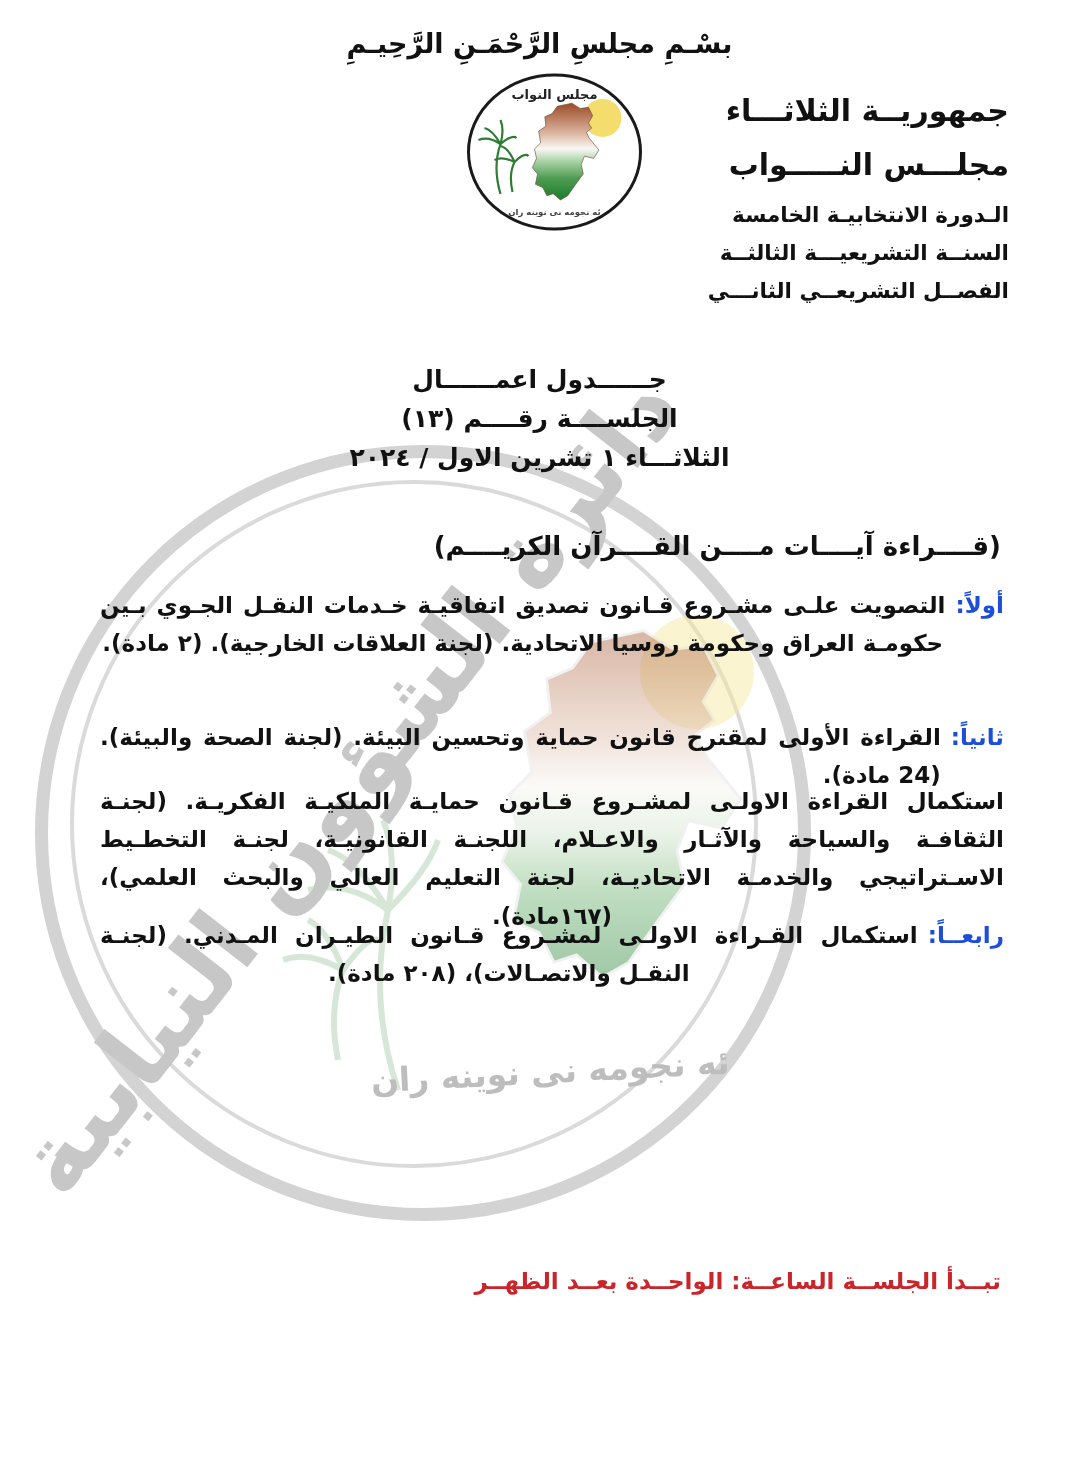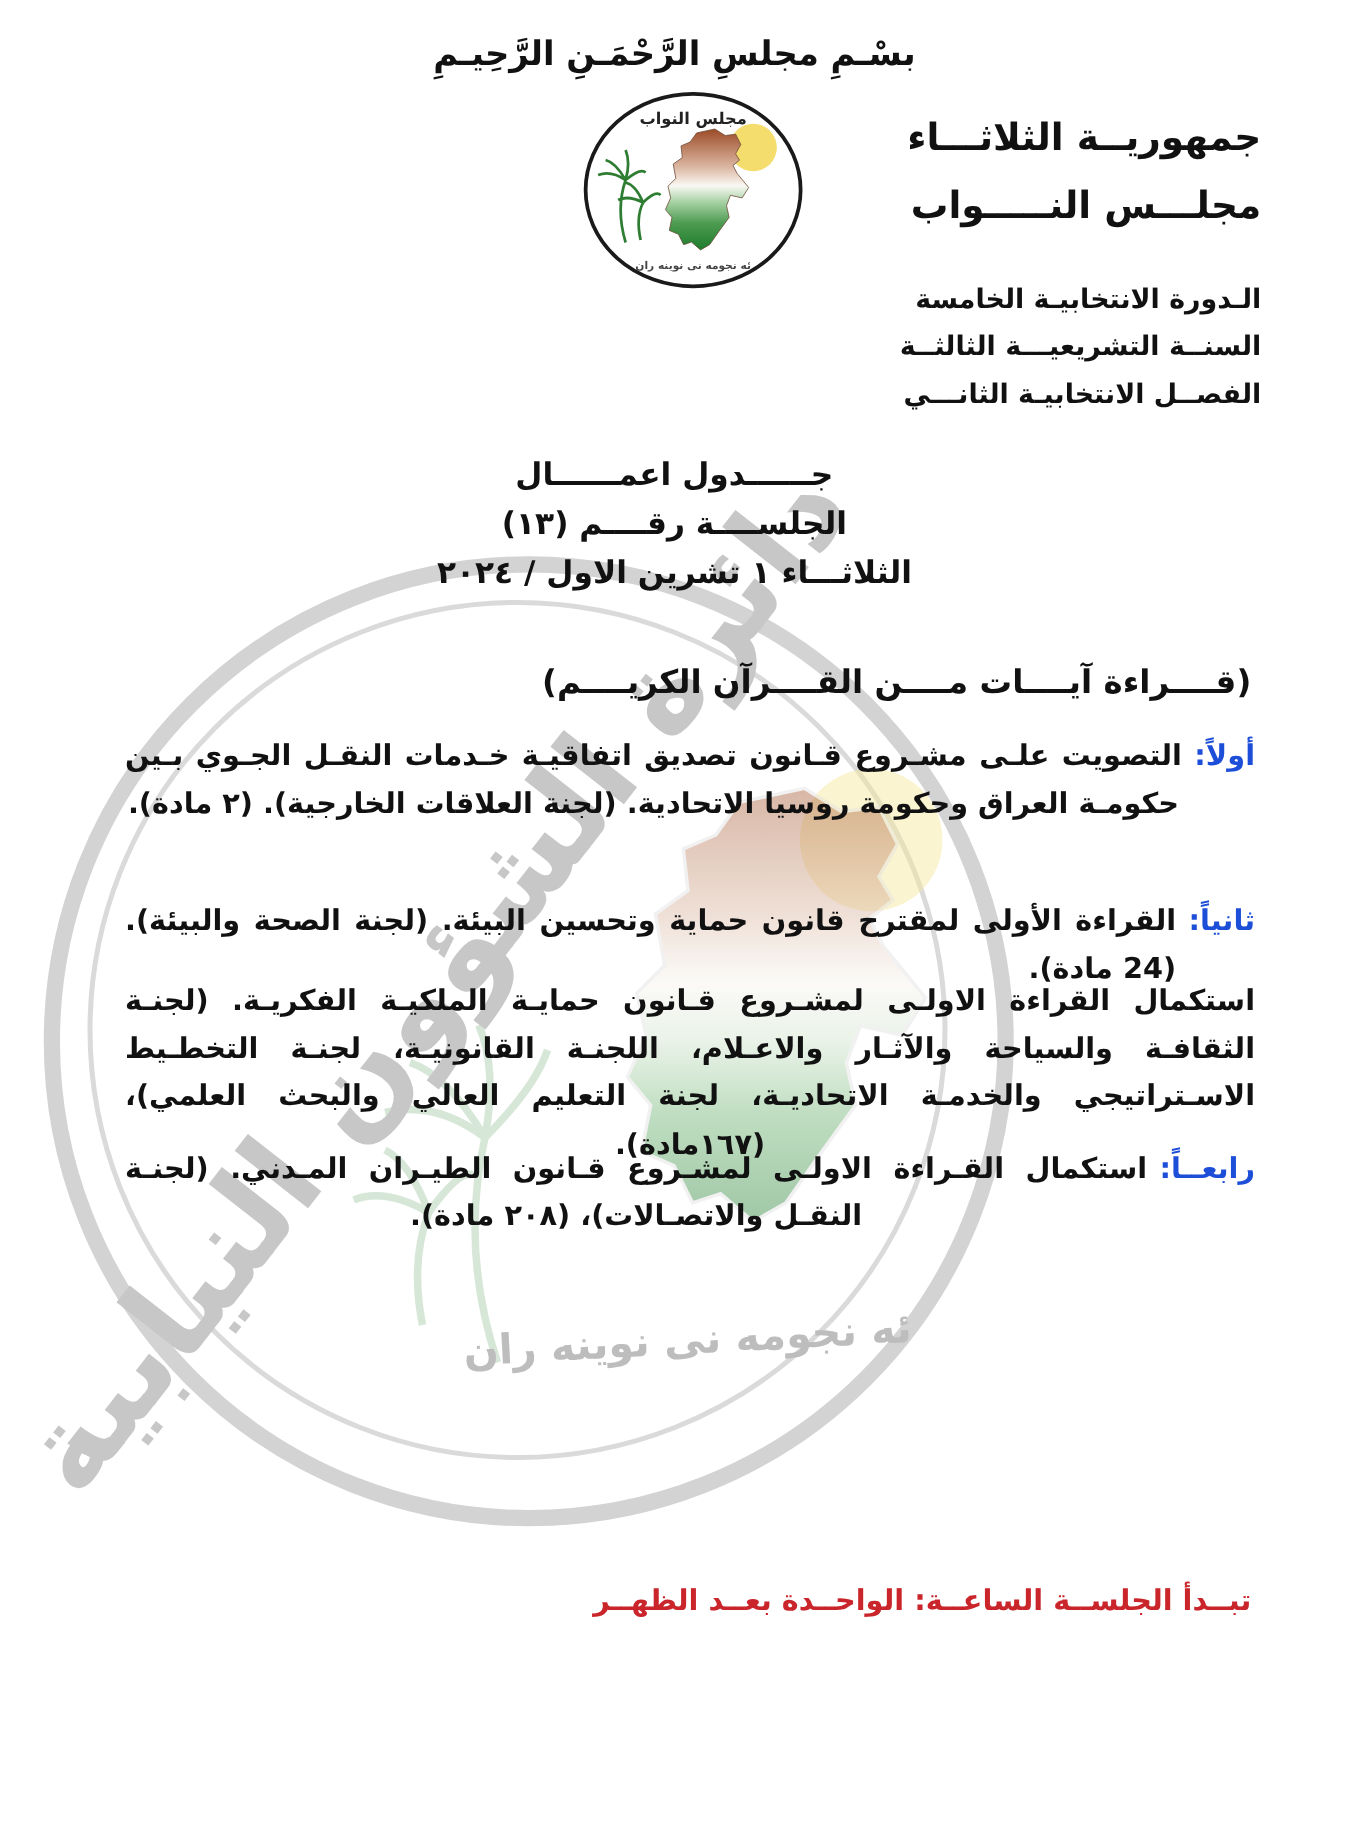--- a/index.html
+++ b/index.html
@@ -41,21 +41,21 @@
   .basmala {
     position:absolute; top:28px; left:0; right:0;
     text-align:center; font-size:27px; direction:rtl;
   }
   .hdr-right-main {
     position:absolute; top:84px; right:70px; text-align:right; direction:rtl;
     font-size:30px; line-height:54px;
   }
   .hdr-right-sub {
     position:absolute; top:196px; right:70px; text-align:right; direction:rtl;
-    font-size:21.5px; line-height:38px;margin-top:25px;
+    font-size:21.5px; line-height:38px;
   }
   .hdr-left {
     position:absolute; top:90px; left:88px; text-align:center; direction:rtl;
     font-size:27px; line-height:58px;
   }
   .logo { position:absolute; left:452px; top:72px; width:205px; height:160px; }
   .title-block {
     position:absolute; top:360px; left:0; right:0;
     text-align:center; direction:rtl; font-size:25px; line-height:39px;
   }
@@ -123,21 +123,21 @@
 
     <div class="basmala">بسْـمِ مجلسِ الرَّحْمَـنِ الرَّحِيـمِ</div>
 
     <div class="hdr-right-main">
       <div>جمهوريــة الثلاثـــاء</div>
       <div>مجلـــس النـــــواب</div>
     </div>
     <div class="hdr-right-sub">
       <div>الـدورة الانتخابيـة الخامسة</div>
       <div>السنــة التشريعيـــة الثالثــة</div>
-      <div>الفصــل الانتخابيـة الثانـــي</div>
+      <div>الفصــل التشريعــي الثانـــي</div>
     </div>
 
 
     <svg class="logo" viewBox="0 0 200 160">
       <defs>
         <linearGradient id="logoGrad" x1="0" y1="0" x2="0" y2="1">
           <stop offset="0" stop-color="#9c4a26"></stop>
           <stop offset="0.32" stop-color="#dcb9a4"></stop>
           <stop offset="0.47" stop-color="#faf8f4"></stop>
           <stop offset="0.60" stop-color="#a9d3a6"></stop>

